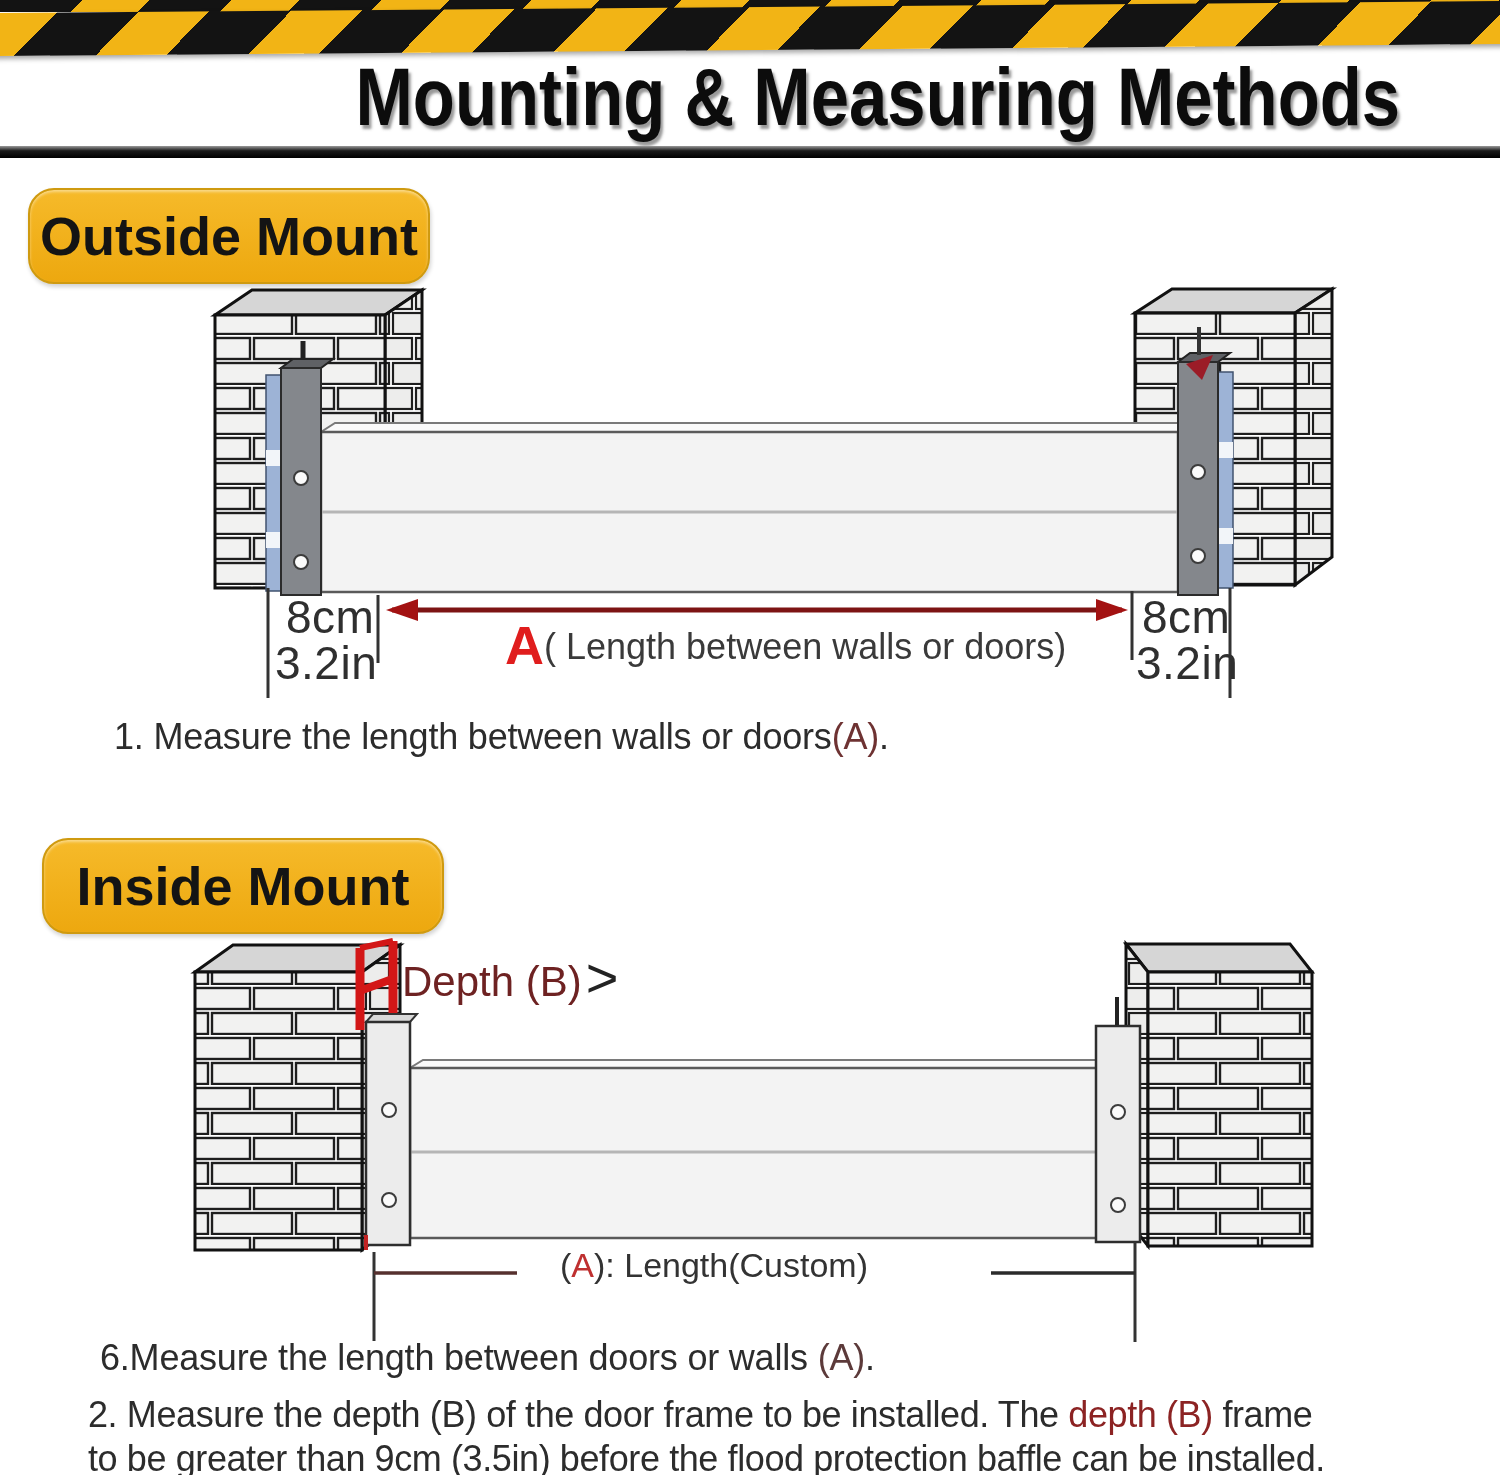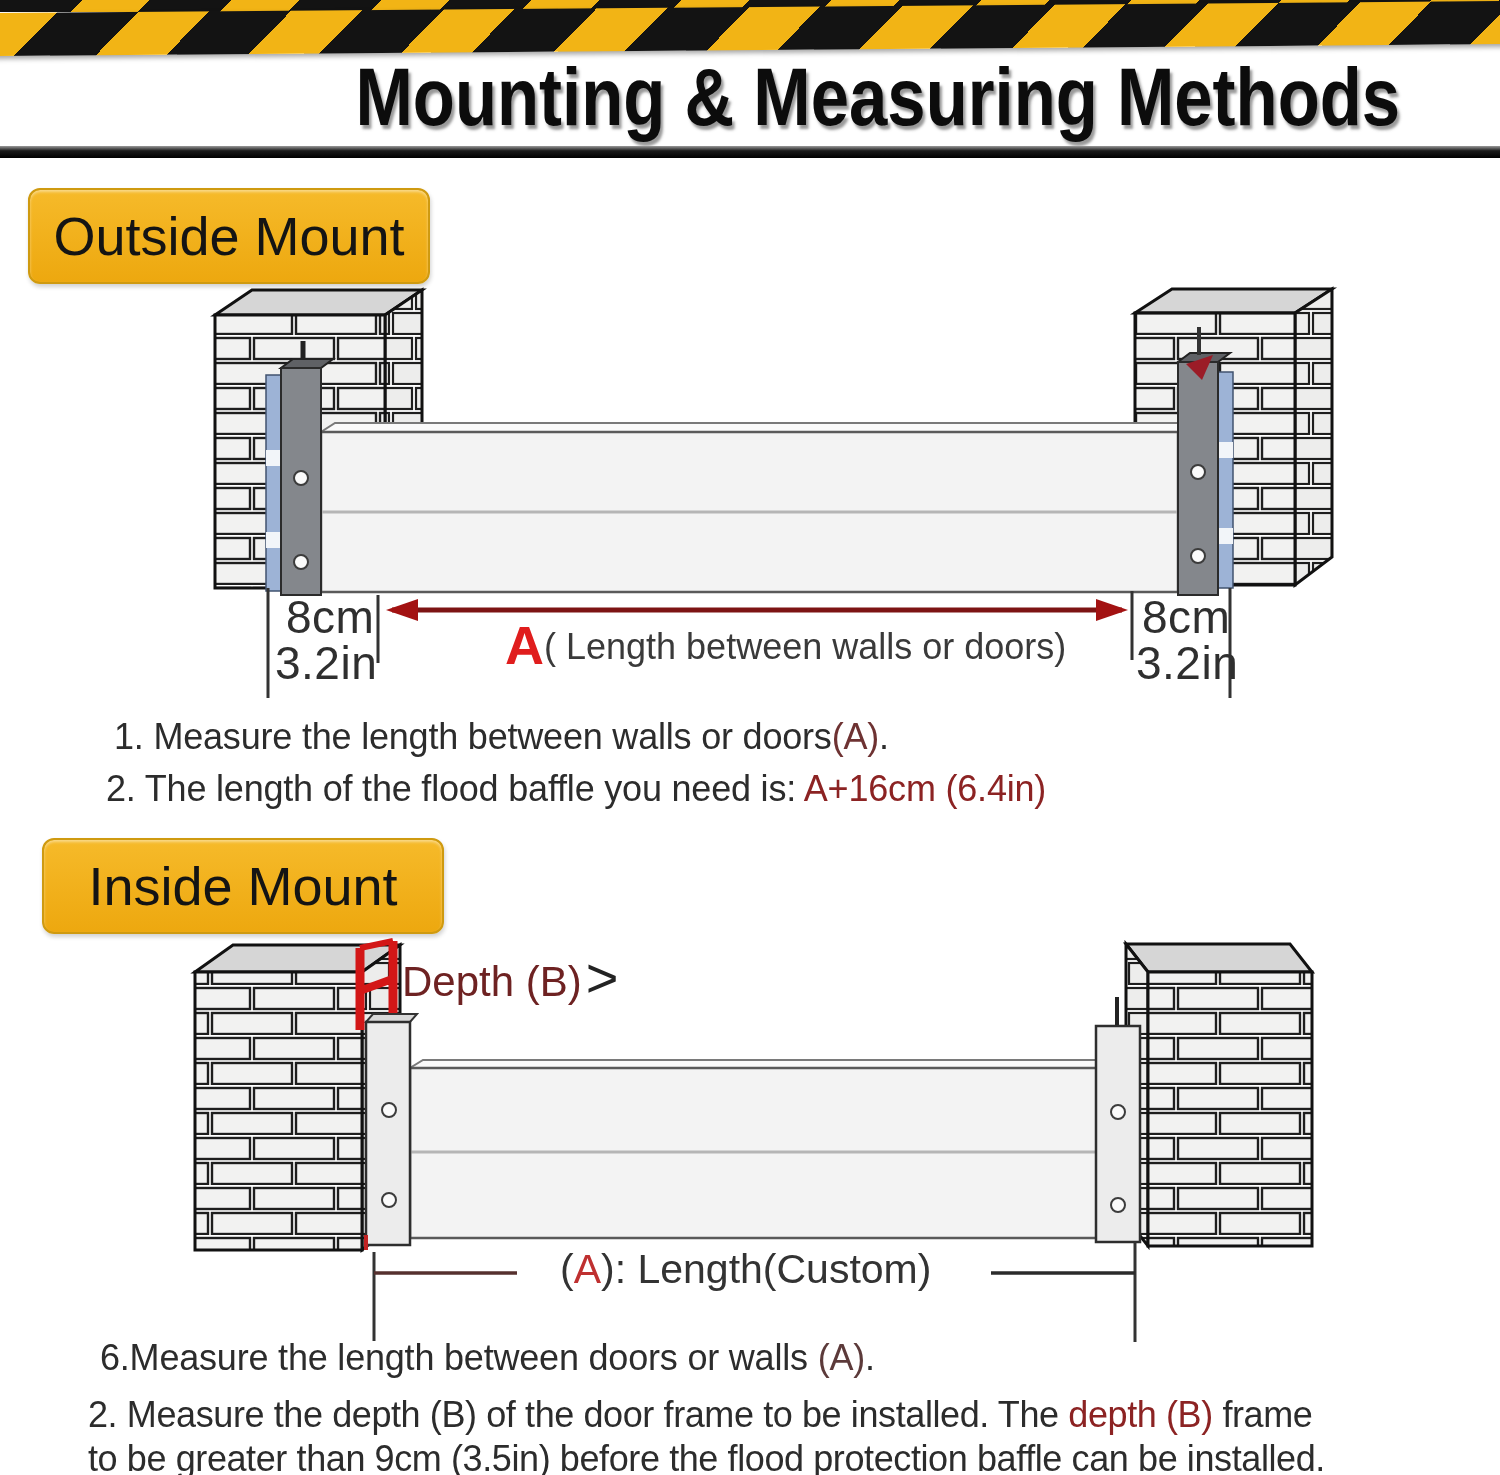--- a/index.html
+++ b/index.html
@@ -26,24 +26,25 @@
     white-space:nowrap;
   }
   .divider {
     position:absolute; top:146px; left:0; right:0; height:12px;
     background:linear-gradient(180deg,#9a9a9a 0%,#1b1b1b 40%,#000 100%);
   }
   
   .badge {
     position:absolute; width:398px; height:92px;
     background:linear-gradient(180deg,#f6ba2a 0%,#eda80f 100%);
-    border:2px solid #cf9a10; border-radius:12px;
+    border:2px solid #cf9a10; border-radius:26px;
     display:flex; align-items:center; justify-content:center;
     font-size:54px; color:#141414; white-space:nowrap;
     box-shadow:inset 0 2px 3px rgba(255,255,255,0.45), 1px 3px 4px rgba(0,0,0,0.18);
+    font-weight:bold;
   }
   #badge-outside { left:28px; top:188px; }
   #badge-inside  { left:42px; top:838px; }
   
   .diagram { position:absolute; left:0; }
   #outside-svg { top:285px; }
   #inside-svg  { top:935px; }
   
   .lbl { position:absolute; white-space:nowrap; color:#2f2f2f; }
   .dim-txt { font-size:46px; letter-spacing:0.5px; }
@@ -51,21 +52,21 @@
   #out-32-left   { left:275px;  top:636px; }
   #out-8cm-right { left:1142px; top:590px; }
   #out-32-right  { left:1136px; top:636px; }
   #out-span-label { left:505px; top:618px; display:flex; align-items:flex-start; }
   #out-span-label .big-a { font-size:54px; font-weight:700; color:#e01d1d; line-height:1; }
   #out-span-label .rest  { font-size:36px; color:#3a3a3a; padding-top:8px; }
   #depth-label { left:402px; top:950px; display:flex; align-items:flex-start; }
   #depth-label .d-name { font-size:42px; color:#6e2222; padding-top:8px; }
   #depth-label .d-op   { font-size:56px; color:#232323; font-weight:300; padding:0 4px; line-height:1; }
   #depth-label .d-val  { font-size:47px; color:#a82424; padding-top:3px; }
-  #len-label { left:560px; top:1246px; font-size:41px; color:#333; }
+  #len-label { left:560px; top:1246px; font-size:34px; color:#333; }
   #len-label .red-a { color:#bf3030; }
   
   .step { position:absolute; white-space:nowrap; font-size:36px; color:#2c2c2c; letter-spacing:-0.2px; }
   #out-step-1 { left:114px; top:716px; }
   #out-step-2 { left:106px; top:768px; }
   #in-step-1  { left:100px; top:1337px; }
   #in-step-2  { left:88px;  top:1393px; line-height:1.22; letter-spacing:-0.4px; }
   .hl-soft   { color:#6e3232; }
   .hl-maroon { color:#8c2323; }
   .hl-gray   { color:#5c3a3a; }
@@ -161,23 +162,20 @@
   <div class="lbl dim-txt" id="out-32-right">3.2in</div>
 
   <div class="lbl" id="out-span-label">
     <span class="big-a">A</span>
     <span class="rest">( Length between walls or doors)</span>
   </div>
 
   <div class="step" id="out-step-1">
     <span>1. Measure the length between walls or doors</span><span class="hl-soft">(A)</span><span>.</span>
   </div>
-  <div class="step" id="out-step-2">
-    <span>2. The length of the flood baffle you need is: </span><span class="hl-maroon">A+16cm (6.4in)</span><span></span>
-  </div>
 
   <div class="badge" id="badge-inside">Inside Mount</div>
 
   <svg id="inside-svg" class="diagram" width="1500" height="410" viewBox="0 0 1500 410">
     <defs>
       <pattern id="pb2" width="84" height="50" patternUnits="userSpaceOnUse">
         <rect width="84" height="50" fill="#ffffff"></rect>
         <rect x="2" y="3" width="80" height="21" fill="#f2f2f1" stroke="#1e1e1e" stroke-width="2.4"></rect>
         <rect x="-40" y="28" width="80" height="21" fill="#f2f2f1" stroke="#1e1e1e" stroke-width="2.4"></rect>
         <rect x="44" y="28" width="80" height="21" fill="#f2f2f1" stroke="#1e1e1e" stroke-width="2.4"></rect>

